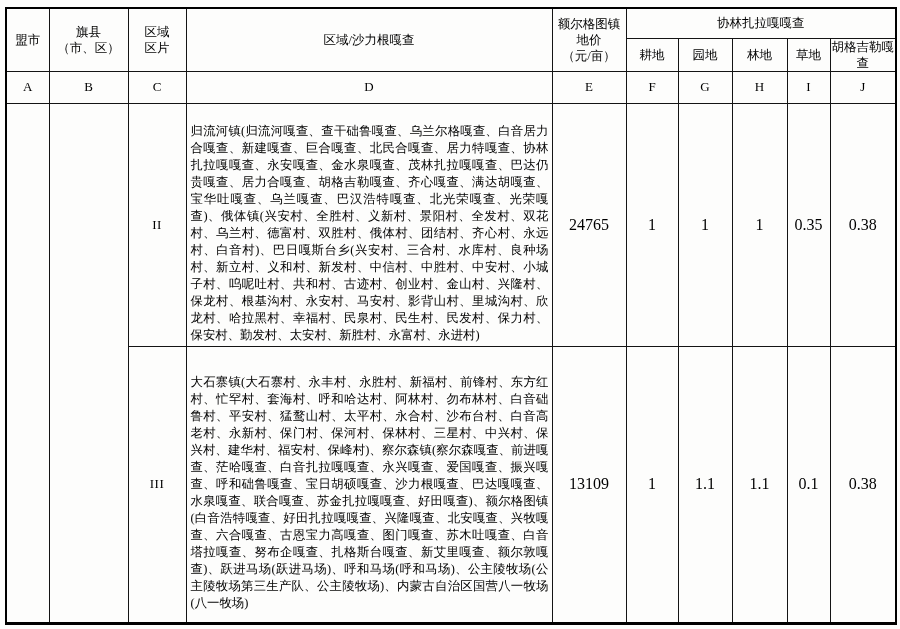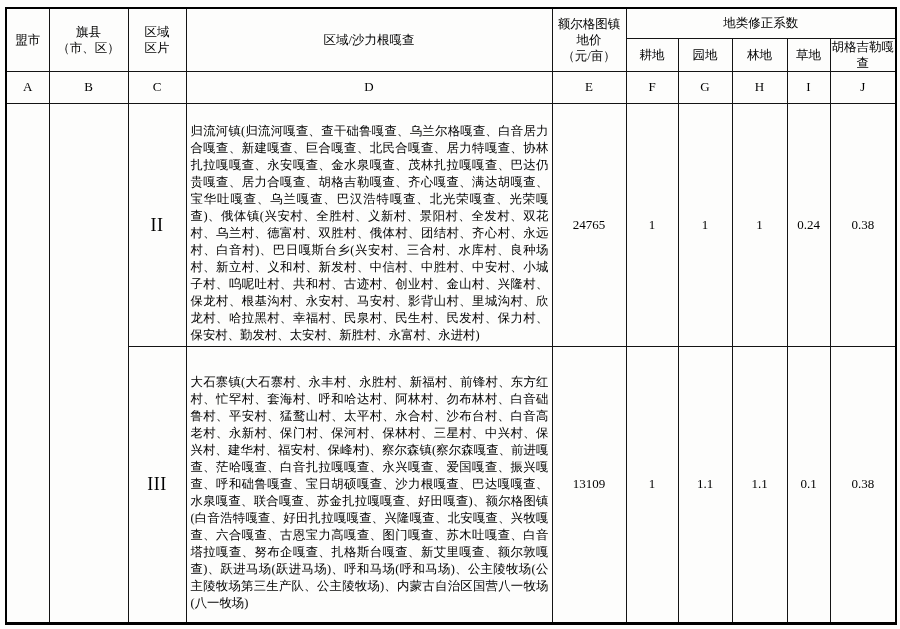--- a/index.html
+++ b/index.html
@@ -38,29 +38,29 @@
     line-height: 16px;
     overflow: hidden;
   }
   .prewrap { white-space: pre-line; }
   tr.h1 { height: 30px; }
   tr.h2 { height: 31px; }
   tr.h3 { height: 32px; }
   tr.r2 { height: 243px; }
   tr.r3 { height: 277px; }
   td.letter { font-size: 13px; }
-  td.zone { font-size: 18px; letter-spacing: 0.5px; }
+  td.zone { font-size: 13px; letter-spacing: 0.5px; }
   td.desc {
     text-align: justify;
     padding: 19px 3px 2px 4px;
     font-size: 12.4px;
     line-height: 17px;
     vertical-align: middle;
   }
-  td.num { font-size: 13px; }
+  td.num { font-size: 16px; }
 </style>
 </head>
 <body>
 
 <div class="sheet">
   <table class="price-table">
     <colgroup>
       <col style="width:43px">
         <col style="width:79px">
         <col style="width:58px">
@@ -76,21 +76,21 @@
         <tr class="h1">
       <td rowspan="2" class="prewrap">盟市</td>
       <td rowspan="2" class="prewrap">旗县
 （市、区）</td>
       <td rowspan="2" class="prewrap">区域
 区片</td>
       <td rowspan="2">区域/沙力根嘎查</td>
       <td rowspan="2" class="prewrap">额尔格图镇
 地价
 （元/亩）</td>
-      <td colspan="5">地类修正系数</td>
+      <td colspan="5">协林扎拉嘎嘎查</td>
     </tr>
     <tr class="h2">
       <td>耕地</td>
       <td>园地</td>
       <td>林地</td>
       <td>草地</td>
       <td>胡格吉勒嘎查</td>
     </tr>
     <tr class="h3">
       <td class="letter">A</td>
@@ -106,21 +106,21 @@
     </tr>
     <tr class="r2">
       <td rowspan="2"></td>
       <td rowspan="2"></td>
       <td class="zone">II</td>
       <td class="desc">归流河镇(归流河嘎查、查干础鲁嘎查、乌兰尔格嘎查、白音居力合嘎查、新建嘎查、巨合嘎查、北民合嘎查、居力特嘎查、协林扎拉嘎嘎查、永安嘎查、金水泉嘎查、茂林扎拉嘎嘎查、巴达仍贵嘎查、居力合嘎查、胡格吉勒嘎查、齐心嘎查、满达胡嘎查、宝华吐嘎查、乌兰嘎查、巴汉浩特嘎查、北光荣嘎查、光荣嘎查)、俄体镇(兴安村、全胜村、义新村、景阳村、全发村、双花村、乌兰村、德富村、双胜村、俄体村、团结村、齐心村、永远村、白音村)、巴日嘎斯台乡(兴安村、三合村、水库村、良种场村、新立村、义和村、新发村、中信村、中胜村、中安村、小城子村、呜呢吐村、共和村、古迹村、创业村、金山村、兴隆村、保龙村、根基沟村、永安村、马安村、影背山村、里城沟村、欣龙村、哈拉黑村、幸福村、民泉村、民生村、民发村、保力村、保安村、勤发村、太安村、新胜村、永富村、永进村)</td>
       <td class="num">24765</td>
       <td class="num">1</td>
       <td class="num">1</td>
       <td class="num">1</td>
-      <td class="num">0.24</td>
+      <td class="num">0.35</td>
       <td class="num">0.38</td>
     </tr>
     <tr class="r3">
       <td class="zone">III</td>
       <td class="desc">大石寨镇(大石寨村、永丰村、永胜村、新福村、前锋村、东方红村、忙罕村、套海村、呼和哈达村、阿林村、勿布林村、白音础鲁村、平安村、猛鹜山村、太平村、永合村、沙布台村、白音高老村、永新村、保门村、保河村、保林村、三星村、中兴村、保兴村、建华村、福安村、保峰村)、察尔森镇(察尔森嘎查、前进嘎查、茫哈嘎查、白音扎拉嘎嘎查、永兴嘎查、爱国嘎查、振兴嘎查、呼和础鲁嘎查、宝日胡硕嘎查、沙力根嘎查、巴达嘎嘎查、水泉嘎查、联合嘎查、苏金扎拉嘎嘎查、好田嘎查)、额尔格图镇(白音浩特嘎查、好田扎拉嘎嘎查、兴隆嘎查、北安嘎查、兴牧嘎查、六合嘎查、古恩宝力高嘎查、图门嘎查、苏木吐嘎查、白音塔拉嘎查、努布企嘎查、扎格斯台嘎查、新艾里嘎查、额尔敦嘎查)、跃进马场(跃进马场)、呼和马场(呼和马场)、公主陵牧场(公主陵牧场第三生产队、公主陵牧场)、内蒙古自治区国营八一牧场(八一牧场)</td>
       <td class="num">13109</td>
       <td class="num">1</td>
       <td class="num">1.1</td>
       <td class="num">1.1</td>
       <td class="num">0.1</td>

